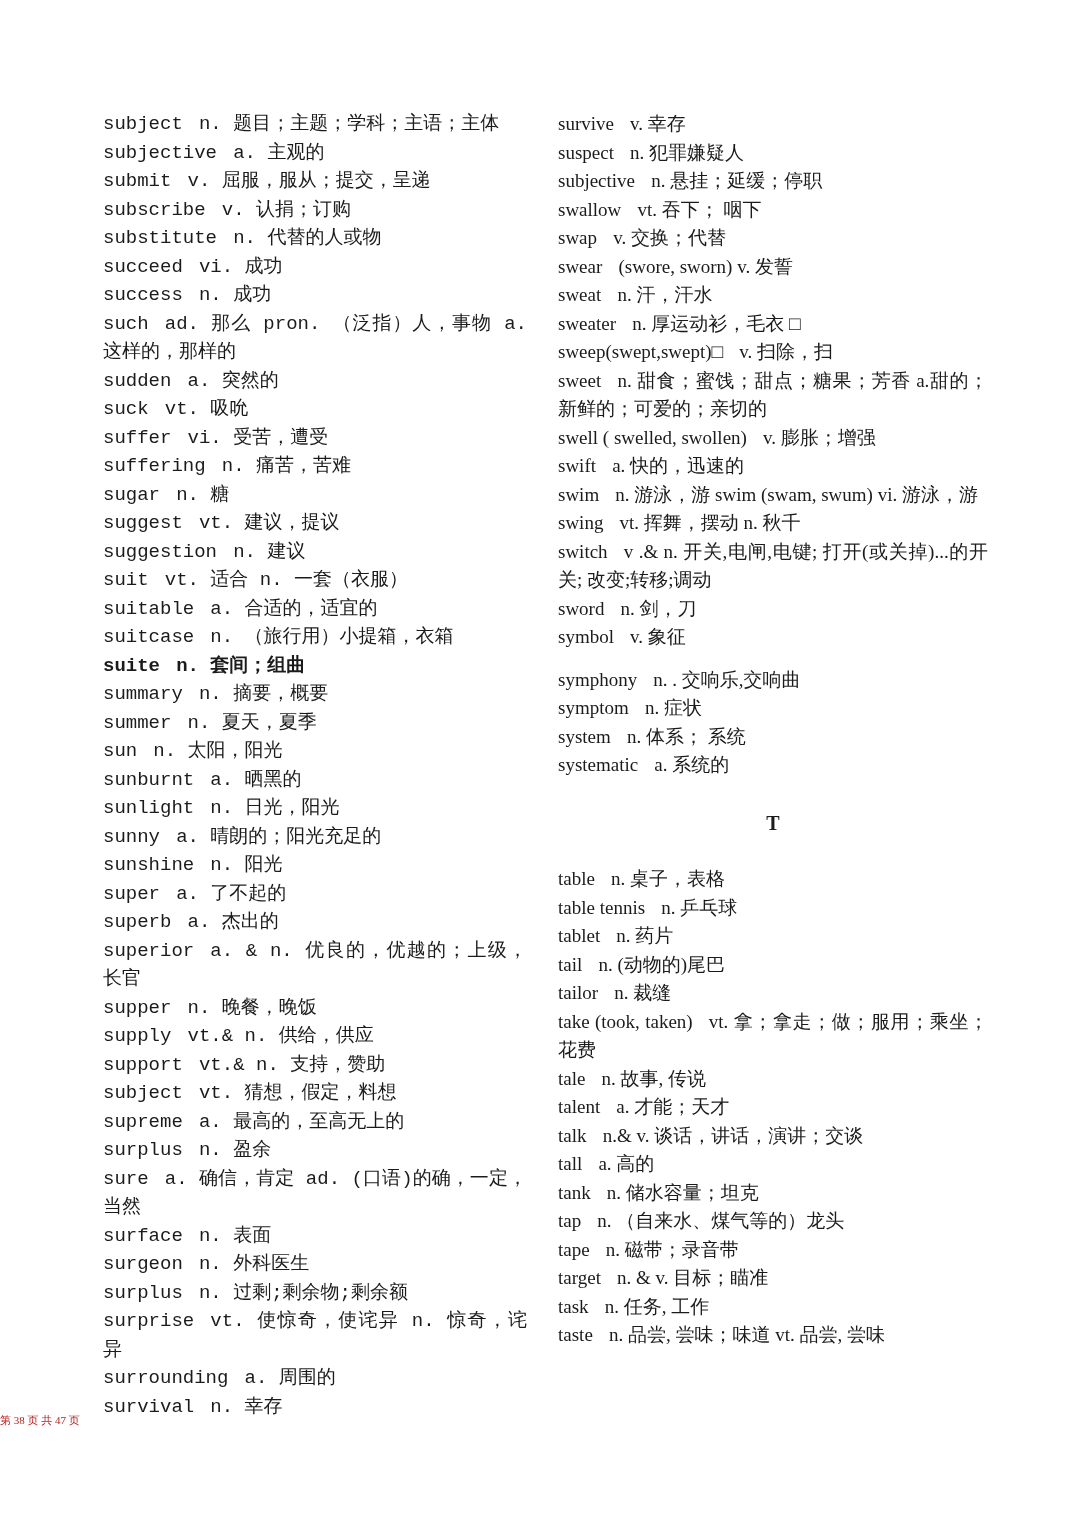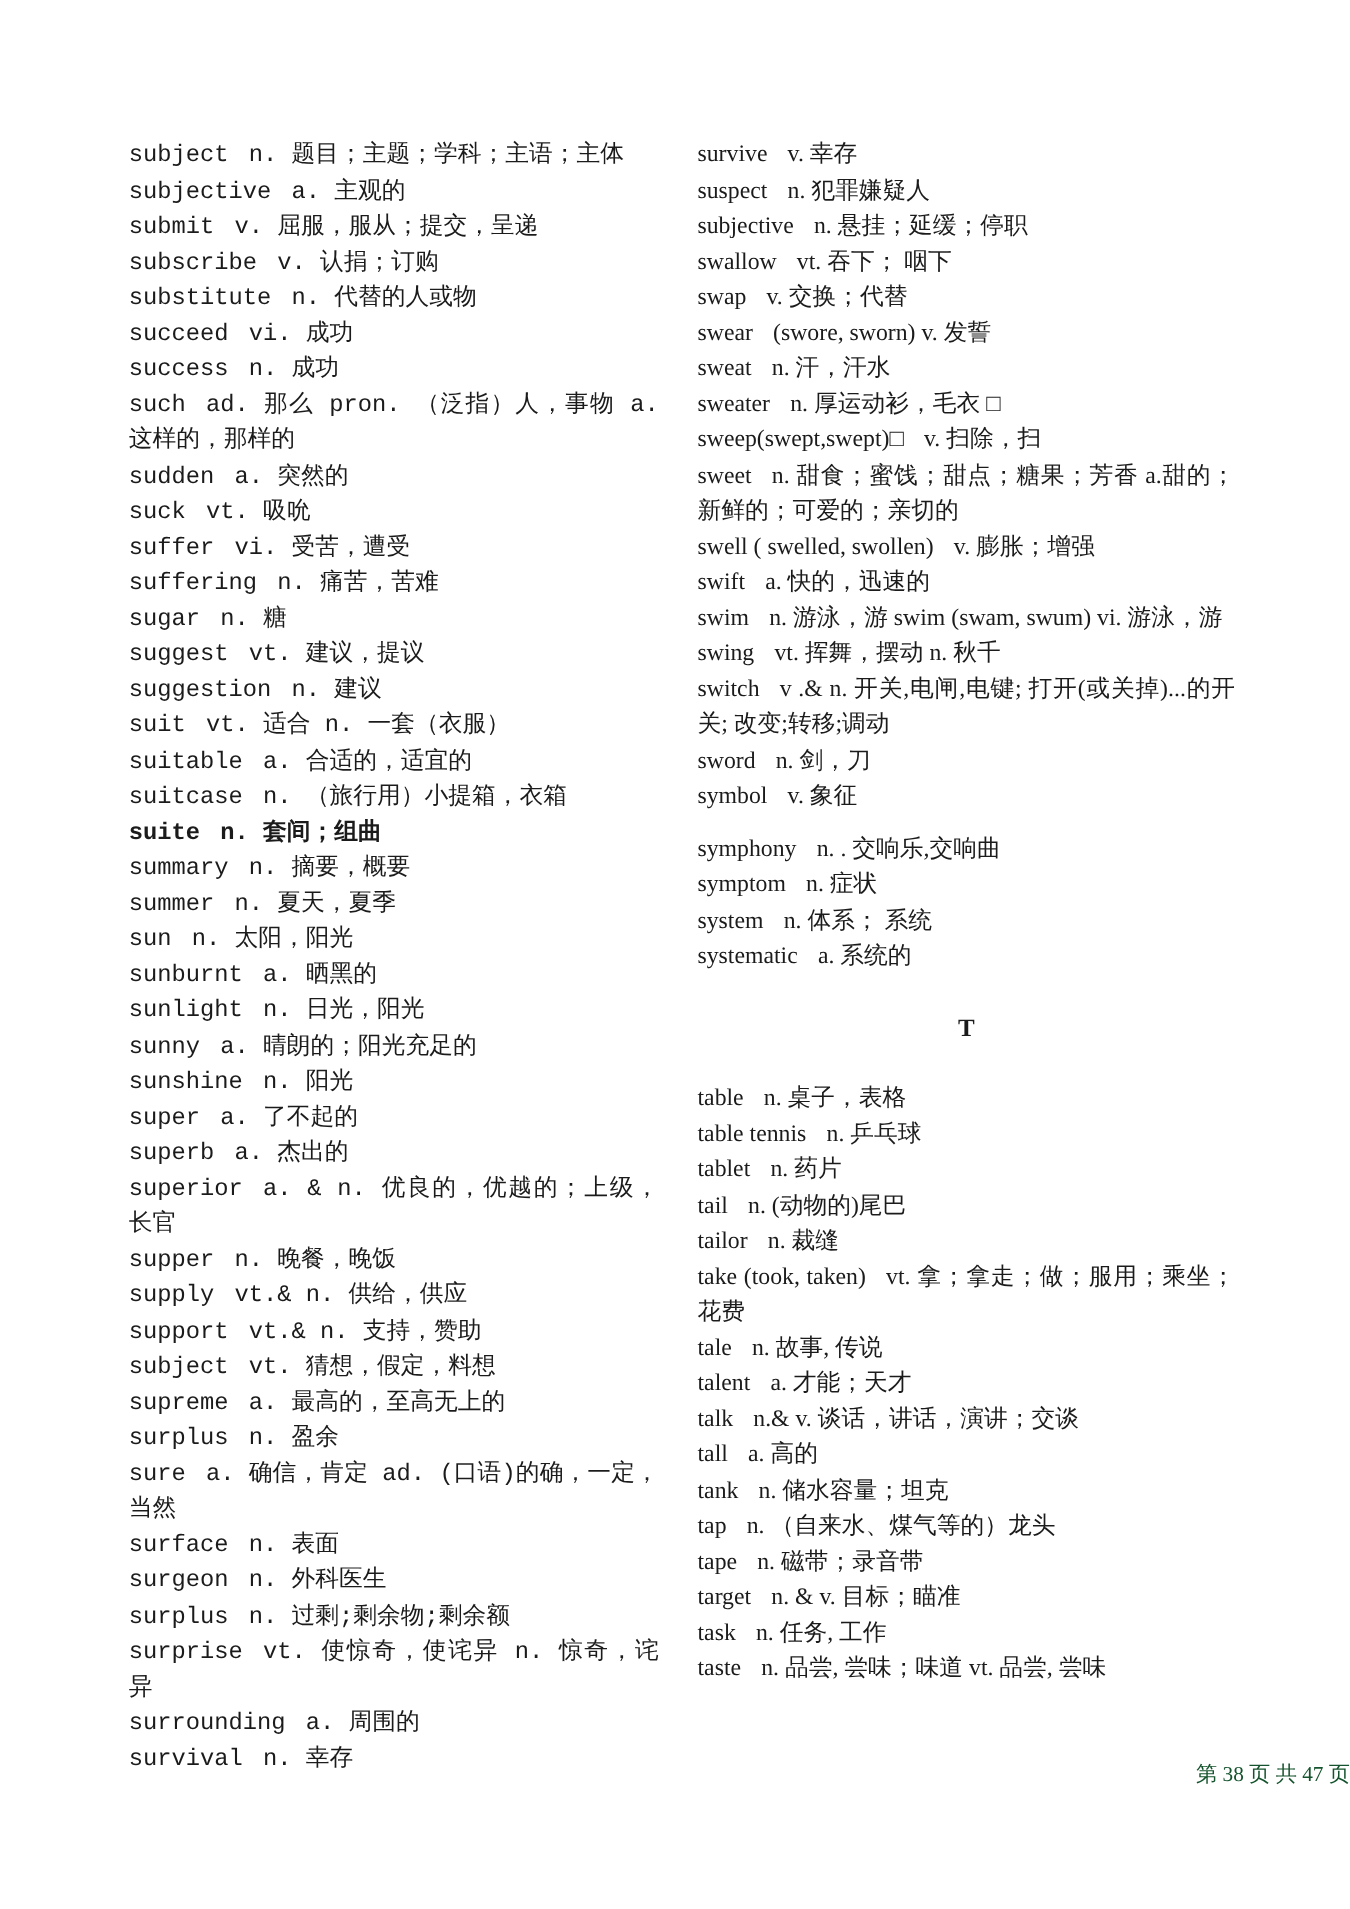--- a/index.html
+++ b/index.html
@@ -29,24 +29,24 @@
     text-align: center;
     font-weight: bold;
     font-size: 20px;
     line-height: 28.5px;
     margin: 29px 0 28px 0;
   }
   .footer {
     position: absolute;
     top: 1408px; left: 0;
     width: 1080px;
-    text-align: right;
-    font-size: 17px;
+    text-align: left;
+    font-size: 11px;
     line-height: 24px;
-    color: #14532d;
+    color: #b91c1c;
   }
 </style>
 </head>
 <body>
 
 <div class="page">
   <div class="column" id="col-left">
       <p class="entry"><span class="en">subject</span><span class="def">n. 题目；主题；学科；主语；主体</span></p>
       <p class="entry"><span class="en">subjective</span><span class="def">a. 主观的</span></p>
       <p class="entry"><span class="en">submit</span><span class="def">v. 屈服，服从；提交，呈递</span></p>

